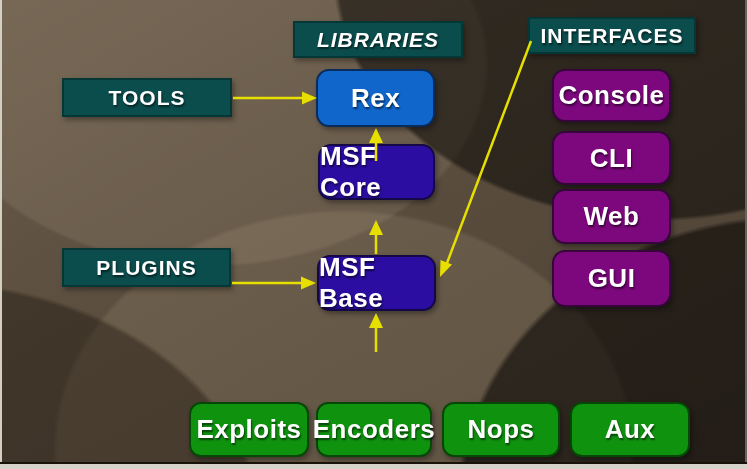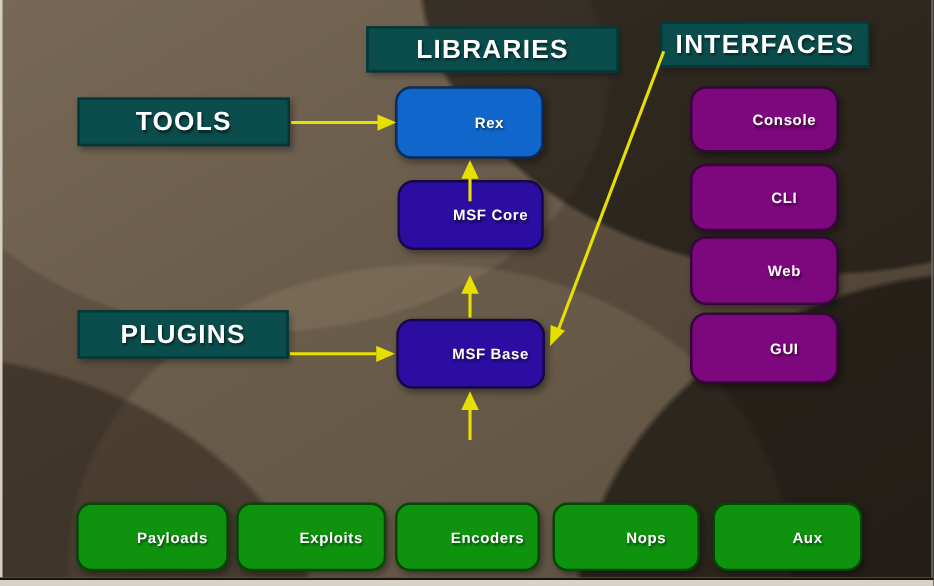--- a/index.html
+++ b/index.html
@@ -19,58 +19,56 @@
     background:var(--teal,#0b4d4d);
     border:2px solid var(--teal-border,#063737);
     color:var(--text,#fff);font-weight:bold;font-size:21px;letter-spacing:1px;
     text-shadow:1px 2px 2px rgba(0,0,0,0.55);
     box-shadow:2px 3px 5px rgba(0,0,0,0.35);
     box-sizing:border-box;
   }
   .node{
     position:absolute;display:flex;align-items:center;justify-content:center;
     border-radius:13px;border:2px solid rgba(5,5,15,0.6);
-    color:var(--text,#fff);font-weight:bold;font-size:12px;letter-spacing:0.5px;
+    color:var(--text,#fff);font-weight:bold;font-size:26px;letter-spacing:0.5px;
     text-shadow:1px 2px 2px rgba(0,0,0,0.55);
     box-shadow:2px 3px 5px rgba(0,0,0,0.35);
     box-sizing:border-box;
-    padding-left:32px;
   }
   .node.blue{background:var(--blue,#1166cc);}
   .node.indigo{background:var(--indigo,#2c0da1);}
   .node.purple{background:var(--purple,#7d077d);}
   .node.green{background:var(--green,#0f930f);border-color:rgba(2,40,2,0.7);border-radius:12px;}
   .arrows{position:absolute;left:0;top:0;pointer-events:none;z-index:5;}
   .arrows line{stroke:var(--arrow,#e6df00);stroke-width:2.5;}
   .arrows polygon{fill:var(--arrow,#e6df00);}
   .edge{position:absolute;z-index:6;}
   .edge.left{left:0;top:0;bottom:0;width:2px;background:#d5cfc2;}
   .edge.right{right:0;top:0;bottom:0;width:2px;background:#67635c;}
   .edge.bottom{left:0;right:0;bottom:0;height:5px;background:#d8d3c9;border-top:2px solid #181209;}
 </style>
 </head>
 <body>
 
 <div class="stage">
 
-  <div class="hdr" style="left:293px;top:21px;width:202px;height:37px;">LIBRARIES</div>
+  <div class="hdr" style="left:293px;top:21px;width:170px;height:37px;font-style:italic;">LIBRARIES</div>
   <div class="hdr" style="left:528px;top:17px;width:168px;height:37px;">INTERFACES</div>
   <div class="hdr" style="left:62px;top:78px;width:170px;height:39px;">TOOLS</div>
   <div class="hdr" style="left:62px;top:248px;width:169px;height:39px;">PLUGINS</div>
 
   <div class="node blue" style="left:316px;top:69px;width:119px;height:58px;">Rex</div>
   <div class="node indigo" style="left:318px;top:144px;width:117px;height:56px;">MSF Core</div>
   <div class="node indigo" style="left:317px;top:255px;width:119px;height:56px;">MSF Base</div>
 
   <div class="node purple" style="left:552px;top:69px;width:119px;height:53px;">Console</div>
   <div class="node purple" style="left:552px;top:131px;width:119px;height:54px;">CLI</div>
   <div class="node purple" style="left:552px;top:189px;width:119px;height:55px;">Web</div>
   <div class="node purple" style="left:552px;top:250px;width:119px;height:57px;">GUI</div>
 
-  <div class="node green" style="left:61px;top:402px;width:122px;height:55px;">Payloads</div>
   <div class="node green" style="left:189px;top:402px;width:120px;height:55px;">Exploits</div>
   <div class="node green" style="left:316px;top:402px;width:116px;height:55px;">Encoders</div>
   <div class="node green" style="left:570px;top:402px;width:120px;height:55px;">Aux</div>
   <div class="node green" style="left:442px;top:402px;width:118px;height:55px;">Nops</div>
 
   <svg class="arrows" width="747" height="469" viewBox="0 0 747 469">
     <g>
       <line x1="233" y1="98" x2="303" y2="98"></line>
       <polygon points="317,98 302,91.5 302,104.5"></polygon>
     </g>

